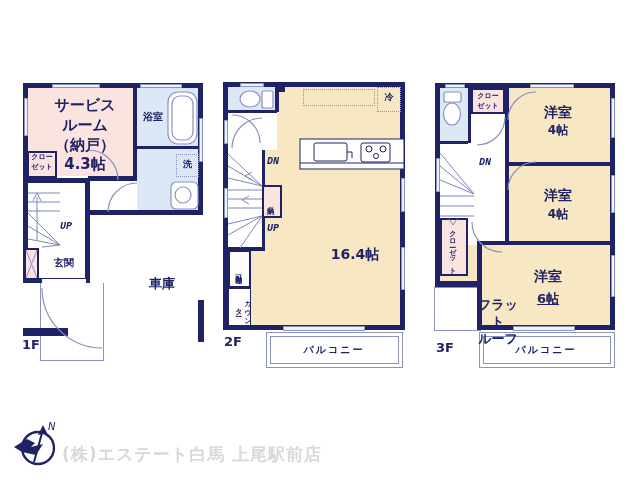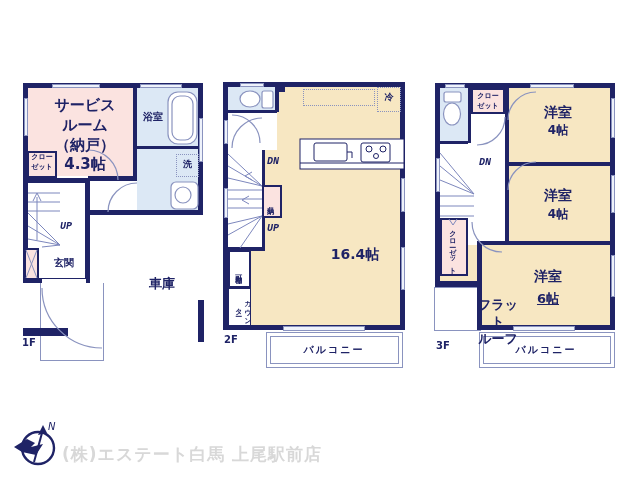--- a/index.html
+++ b/index.html
@@ -19,21 +19,21 @@
   .box-navy2{border:2px solid var(--wall);}
   .dotted{position:absolute;border:1px dotted var(--line);box-sizing:border-box;z-index:4;}
   .thin{position:absolute;border:1px solid var(--line);box-sizing:border-box;background:#fff;z-index:2;}
   .balcony{position:absolute;border:1px solid var(--line);background:#fff;box-sizing:border-box;z-index:2;}
   .balcony-inner{position:absolute;inset:3px;border:1px solid var(--line);}
   .lbl{position:absolute;color:var(--wall);font-weight:600;z-index:10;white-space:pre-line;
        text-align:center;line-height:1.32;}
   .updn{position:absolute;color:var(--wall);font-style:italic;font-weight:700;z-index:10;
         font-family:Liberation Mono, monospace;}
   .vtext{writing-mode:vertical-rl;text-orientation:upright;letter-spacing:1px;}
-  .floor-tag{position:absolute;color:var(--wall);font-size:10px;font-weight:600;z-index:10;}
+  .floor-tag{position:absolute;color:var(--wall);font-size:13px;font-weight:600;z-index:10;}
   #fixture-layer{position:absolute;left:0;top:0;z-index:7;pointer-events:none;}
   #footer-text{position:absolute;left:62px;top:443px;font-size:17px;font-weight:700;
                color:var(--footer);letter-spacing:1px;z-index:10;}
 </style>
 </head>
 <body>
 
 <div id="canvas">
 
   <div class="shell" style="left:23px;top:83px;width:180px;height:132px;"></div>

